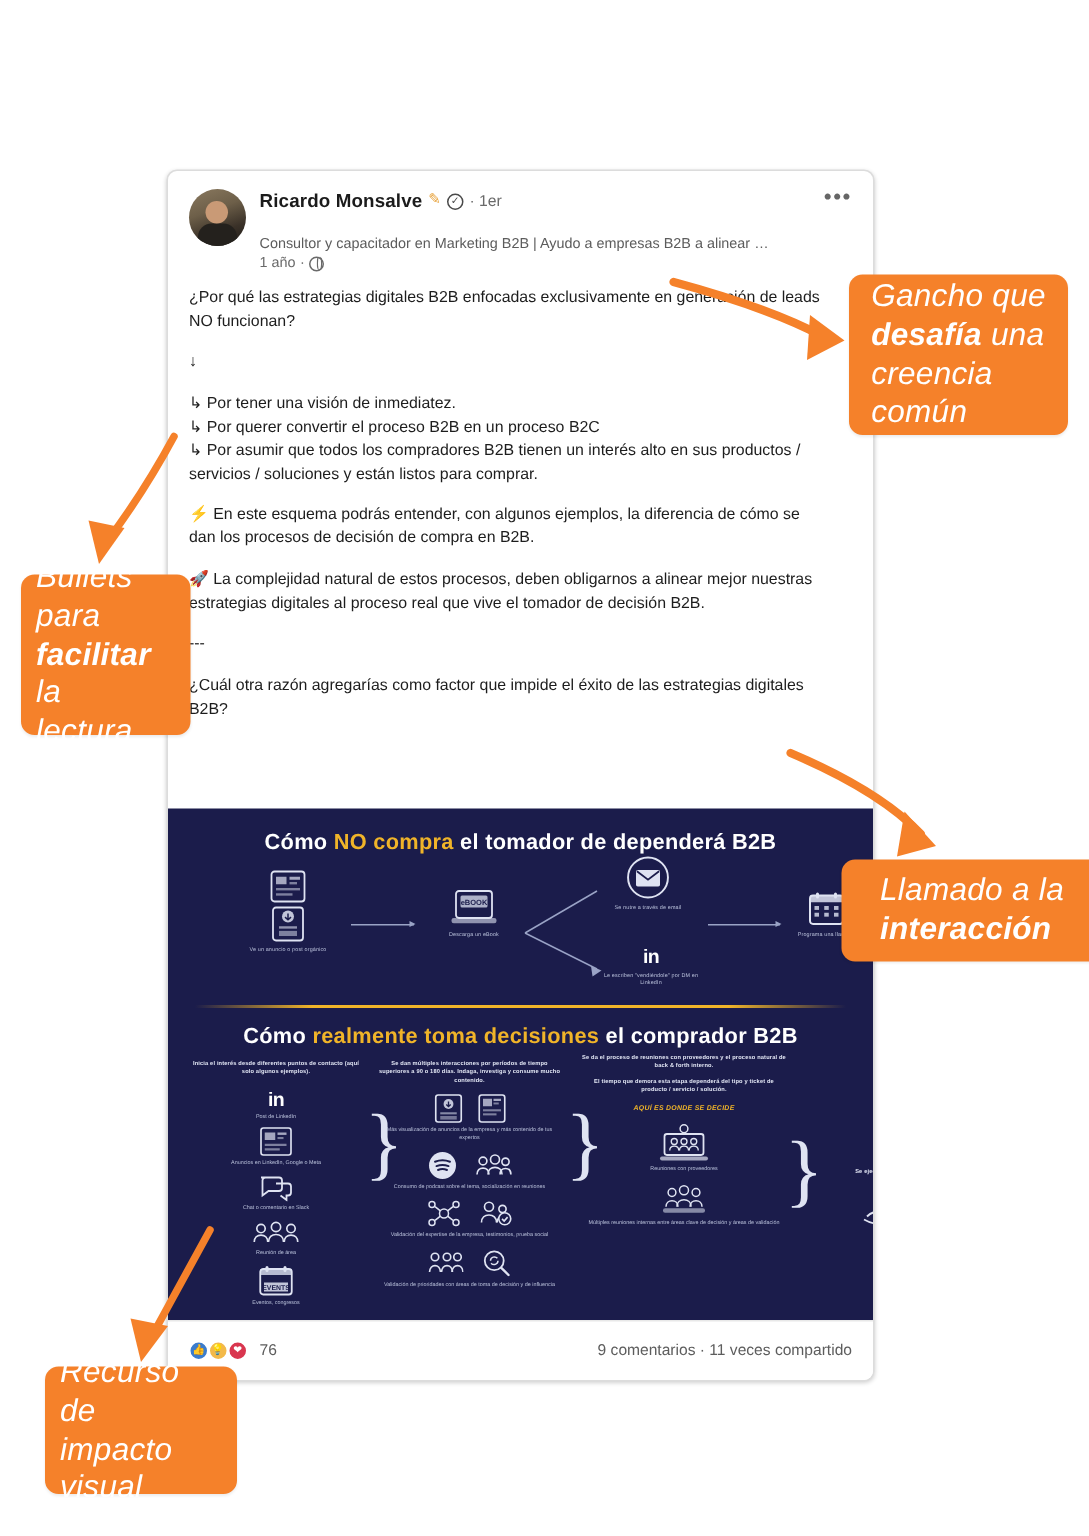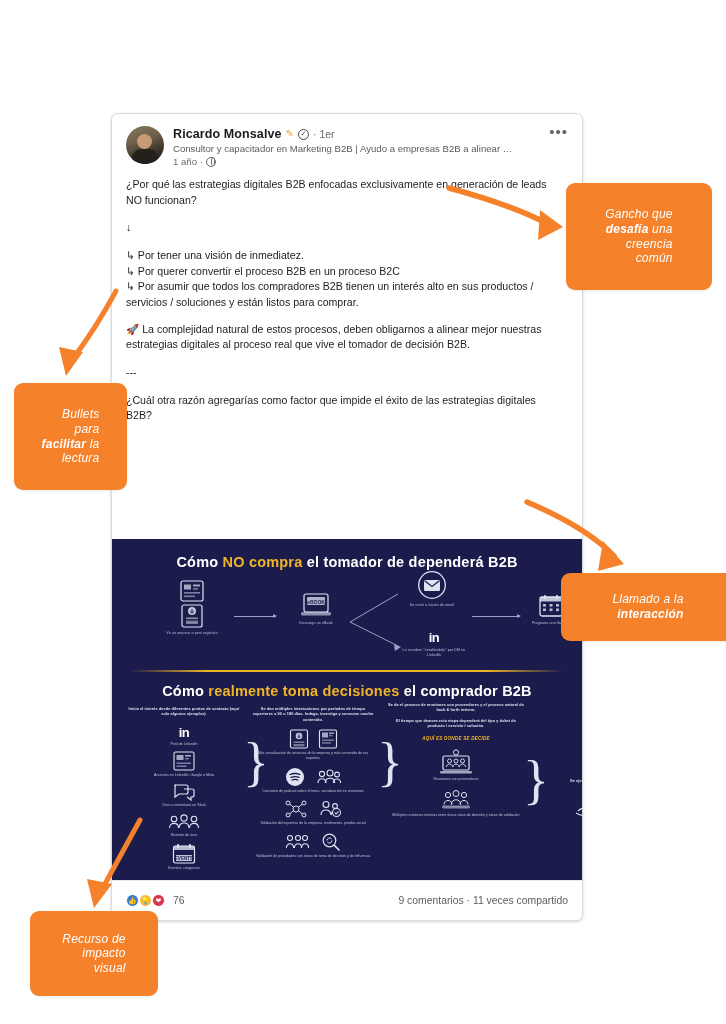--- a/index.html
+++ b/index.html
@@ -36,21 +36,21 @@
   .name-row{ display:flex; align-items:center; gap:4px; }
   .author-name{ font-size:12.5px; font-weight:bold; color:#1b1b1b; letter-spacing:.1px;}
   .badge-pencil{ font-size:10px; color:#e8a33d; line-height:1;}
   .badge-verified{
     width:11px; height:11px; border-radius:50%; border:1.4px solid #4a4a4a;
     display:inline-flex; align-items:center; justify-content:center;
     font-size:7px; color:#4a4a4a;
   }
   .degree{ font-size:10.5px; color:#6a6a6a; }
   .headline{
-    font-size:9.6px; color:#5c5c5c; margin-top:2px; white-space:nowrap;
+    font-size:9.6px; color:#5c5c5c; margin-top:16px; white-space:nowrap;
     overflow:hidden; text-overflow:ellipsis; max-width:340px;
   }
   .meta-row{ font-size:9.6px; color:#6a6a6a; margin-top:2px; display:flex; align-items:center; gap:3px;}
   .globe{
     width:10px;height:10px;border-radius:50%;border:1.1px solid #6a6a6a;display:inline-block;
     position:relative;
   }
   .globe:after{content:"";position:absolute;left:3.4px;top:-0.5px;width:2px;height:8.5px;border-radius:50%;border:1px solid #6a6a6a;border-top:0;border-bottom:0;}
   .more-dots{
     position:absolute; right:14px; top:14px; font-size:15px; color:#666; letter-spacing:1px;
@@ -114,23 +114,23 @@
   .rx-like{ background:#3b7ccc; }
   .rx-bulb{ background:#f3b949; }
   .rx-heart{ background:#d9364f; }
   .rx span{ position:absolute; inset:0; display:flex; align-items:center; justify-content:center;
             font-size:7px; color:#fff; line-height:1;}
   .rx-count{ margin-left:4px; font-size:10.4px; color:#5d5d5d;}
 
   
   .callout{
     position:absolute; background:#f5812a; color:#ffffff; border-radius:9px;
-    text-align:right; font-style:italic; line-height:1.22;
+    text-align:left; font-style:italic; line-height:1.22;
     display:flex; align-items:center; justify-content:center;
-    padding:9px 10px; font-size:12px; letter-spacing:.2px;
+    padding:9px 10px; font-size:21px; letter-spacing:.2px;
     box-shadow:0 1px 2px rgba(0,0,0,.08);
   }
   .callout b{ font-weight:bold; font-style:italic; }
   #callout-hook{ left:566px; top:183px; width:146px; height:107px; }
   #callout-bullets{ left:14px; top:383px; width:113px; height:107px; }
   #callout-cta{ left:561px; top:573px; width:174px; height:68px; }
   #callout-visual{ left:30px; top:911px; width:128px; height:85px; }
 
   .arrow-svg{ position:absolute; left:0; top:0; width:726px; height:1024px; pointer-events:none; }
 </style>
@@ -160,20 +160,24 @@
 
   <div class="post-body">
     <p>¿Por qué las estrategias digitales B2B enfocadas exclusivamente en generación de leads NO funcionan?</p>
     <p>↓</p>
     <p class="tight">
       <span class="bullet-line">↳ Por tener una visión de inmediatez.</span><br>
       <span class="bullet-line">↳ Por querer convertir el proceso B2B en un proceso B2C</span><br>
       <span class="bullet-line">↳ Por asumir que todos los compradores B2B tienen un interés alto en sus productos / servicios / soluciones y están listos para comprar.</span>
     </p>
     <p>
+      <span class="emoji-bolt">⚡</span>
+      <span>En este esquema podrás entender, con algunos ejemplos, la diferencia de cómo se dan los procesos de decisión de compra en B2B.</span>
+    </p>
+    <p>
       <span class="emoji-rocket">🚀</span>
       <span>La complejidad natural de estos procesos, deben obligarnos a alinear mejor nuestras estrategias digitales al proceso real que vive el tomador de decisión B2B.</span>
     </p>
     <p>---</p>
     <p>¿Cuál otra razón agregarías como factor que impide el éxito de las estrategias digitales B2B?</p>
   </div>
 
   <div class="info-img">
 
     <div class="sec1">

